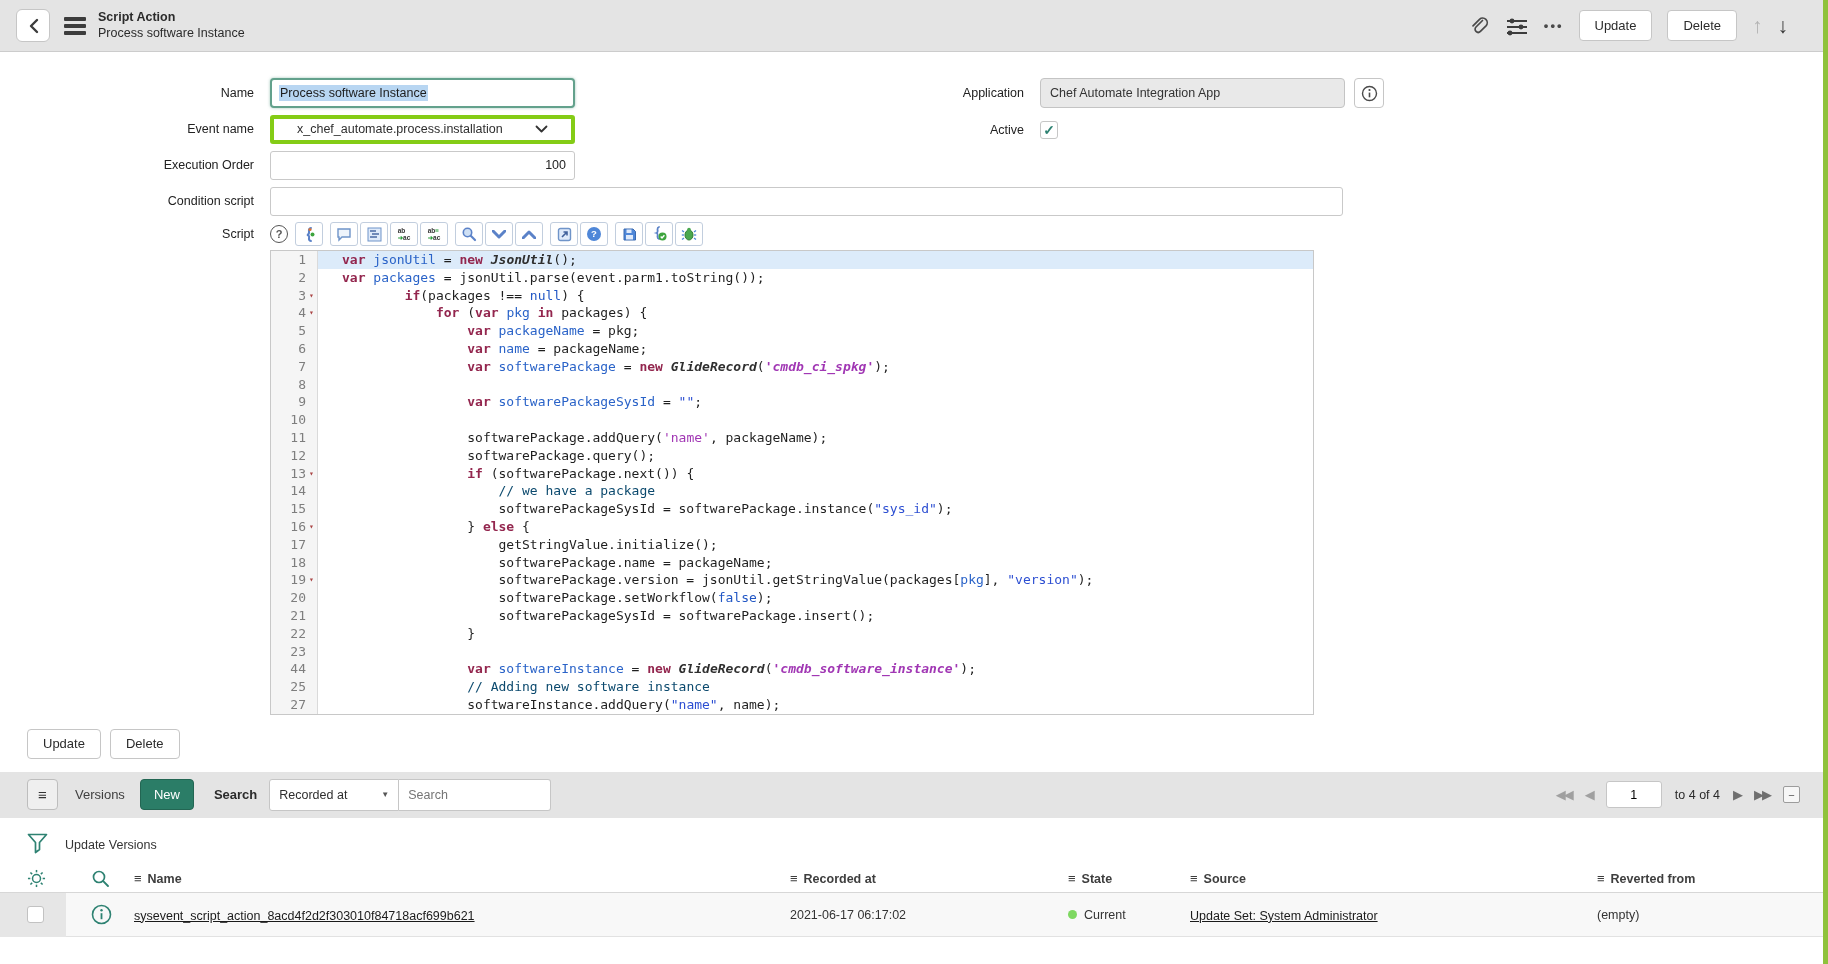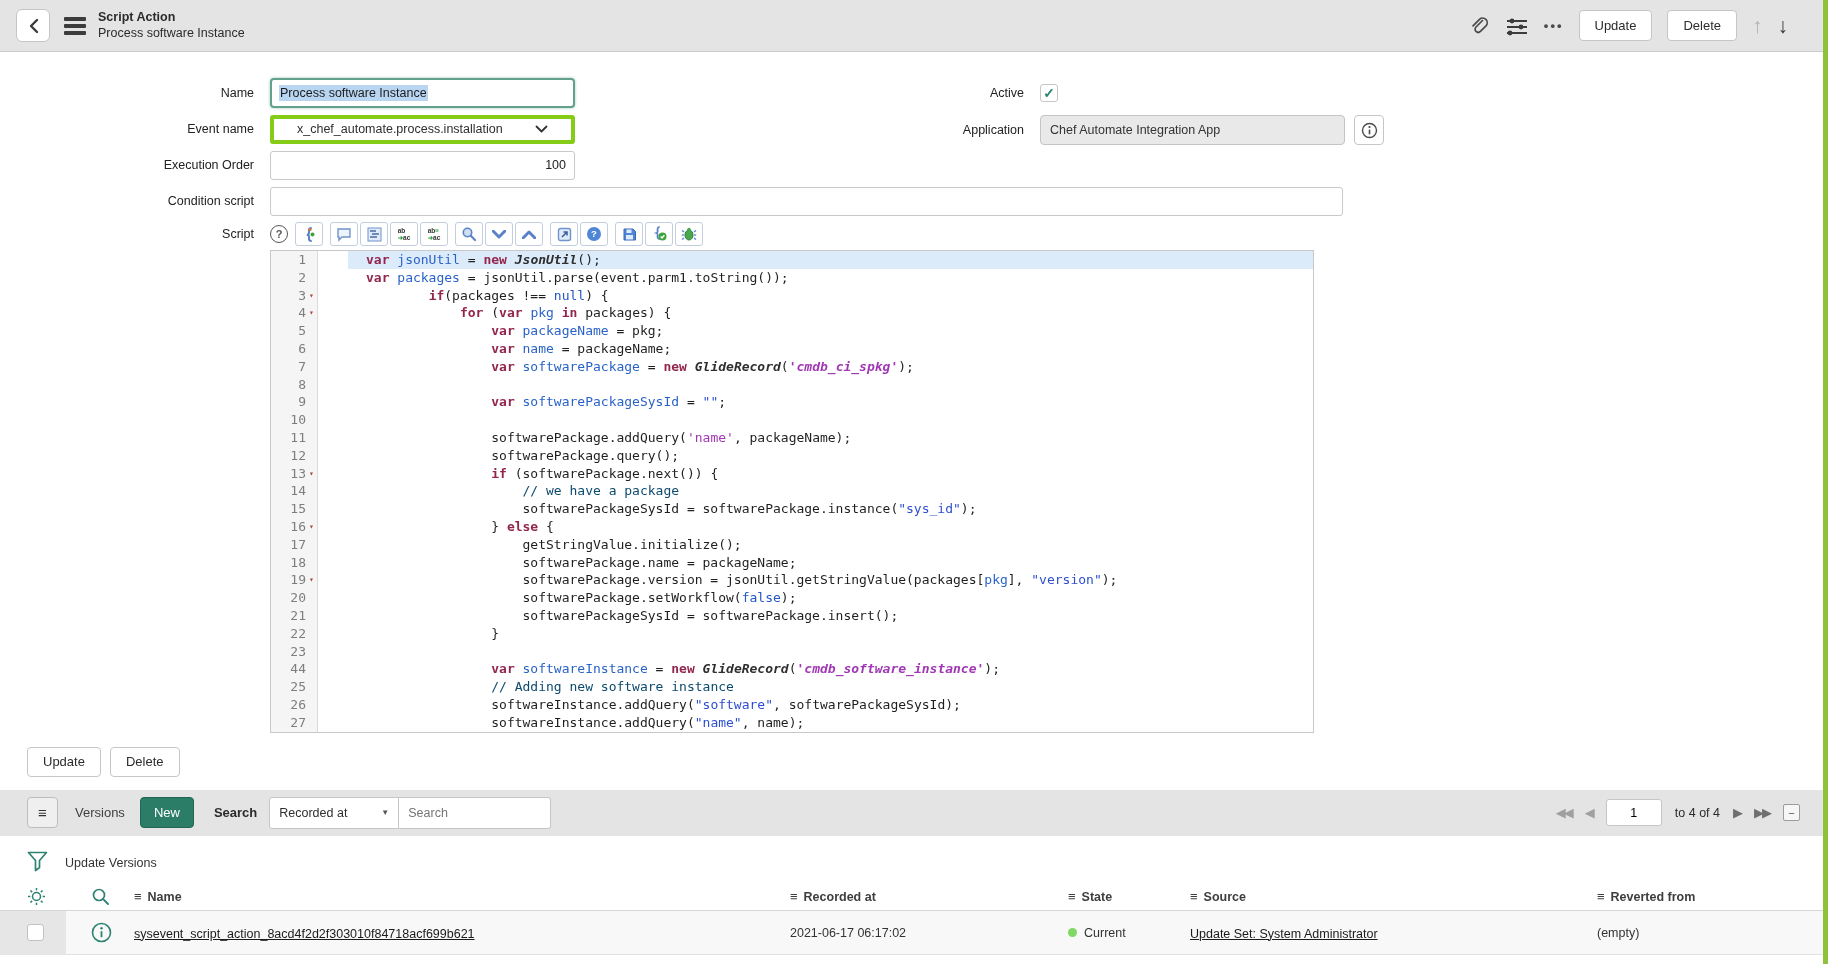--- a/index.html
+++ b/index.html
@@ -51,21 +51,21 @@
   .tb-btn { width:28px; height:24px; background:#fff; border:1px solid #c2cede; border-radius:3px; display:flex; align-items:center; justify-content:center; cursor:pointer; font-size:10px; }
   .tb-txt { font-size:6.5px; font-weight:bold; color:#333; line-height:1.1; text-align:left; }
   .tb-txt em { color:#2e9e3c; font-style:normal; }
 
   
   .editor { width:1044px; border:1px solid #c8c8c8; background:#fff; font-family:"DejaVu Sans Mono", monospace; font-size:13px; line-height:17.8px; }
   .code-row { display:flex; }
   .gut { width:47px; flex:none; background:#f5f5f5; border-right:1px solid #dadada; color:#7e7e7e; display:flex; justify-content:flex-end; align-items:center; cursor:pointer; }
   .gut .num { text-align:right; }
   .gut .fold { width:11px; font-size:8px; color:#aa4444; text-align:center; }
-  .code { flex:1; padding-left:18px; white-space:pre; color:#1f1f1f; cursor:text;margin-left:30px; }
+  .code { flex:1; padding-left:24px; white-space:pre; color:#1f1f1f; cursor:text; }
   .code-row.active .code { background:#dcebfa; }
   .tk-kw { color:#93264e; font-weight:bold; }
   .tk-def { color:#2a63c8; }
   .tk-atm { color:#2257c5; }
   .tk-typ { color:#2f2f2f; font-weight:bold; font-style:italic; }
   .tk-s1 { color:#a137b4; }
   .tk-s1i { color:#a137b4; font-weight:bold; font-style:italic; }
   .tk-s2 { color:#2d4fd2; }
   .tk-com { color:#0c4a6e; }
 
@@ -177,38 +177,38 @@
     <input class="tinput num-input" value="100" style="">
   </div>
 
   <div class="frow">
     <div class="flabel">Condition script</div>
     <input class="tinput wide-input" value="" style="">
   </div>
 
   <div class="right-col">
     <div class="rrow">
-      <div class="rlabel">Active</div>
-      <div class="checkbox">
-        <span>✓</span>
-      </div>
-    </div>
-    <div class="rrow">
       <div class="rlabel">Application</div>
       <div class="ro-field">
         <span>Chef Automate Integration App</span>
       </div>
       <div class="info-btn">
         <svg width="17" height="17" viewBox="0 0 17 17">
           <circle cx="8.5" cy="8.5" r="7" fill="none" stroke="#4a4a4a" stroke-width="1.4"></circle>
           <circle cx="8.5" cy="5" r="1.1" fill="#4a4a4a"></circle>
           <line x1="8.5" y1="7.6" x2="8.5" y2="12.3" stroke="#4a4a4a" stroke-width="1.6"></line>
         </svg>
       </div>
     </div>
+    <div class="rrow">
+      <div class="rlabel">Active</div>
+      <div class="checkbox">
+        <span>✓</span>
+      </div>
+    </div>
   </div>
 
   <div class="frow script-row">
     <div class="flabel" style="padding-top:5px;">Script</div>
     <div class="script-col">
       <div class="toolbar">
         <div class="help-q">?</div>
         <div class="tb-group">
           <div class="tb-btn">
             <svg width="16" height="17" viewBox="0 0 16 17">
@@ -468,27 +468,20 @@
               <span class="fold"></span>
             </div>
             <div class="code"><span class="tk-pl">                </span><span class="tk-kw">var</span><span class="tk-pl"> </span><span class="tk-def">softwareInstance</span><span class="tk-pl"> = </span><span class="tk-kw">new</span><span class="tk-pl"> </span><span class="tk-typ">GlideRecord</span><span class="tk-pl">(</span><span class="tk-s1i">'cmdb_software_instance'</span><span class="tk-pl">);</span></div>
           </div>
           <div class="code-row">
             <div class="gut">
               <span class="num">25</span>
               <span class="fold"></span>
             </div>
             <div class="code"><span class="tk-pl">                </span><span class="tk-com">// Adding new software instance</span></div>
-          </div>
-          <div class="code-row">
-            <div class="gut">
-              <span class="num">26</span>
-              <span class="fold"></span>
-            </div>
-            <div class="code"><span class="tk-pl">                softwareInstance.addQuery(</span><span class="tk-s2">"software"</span><span class="tk-pl">, softwarePackageSysId);</span></div>
           </div>
           <div class="code-row">
             <div class="gut">
               <span class="num">27</span>
               <span class="fold"></span>
             </div>
             <div class="code"><span class="tk-pl">                softwareInstance.addQuery(</span><span class="tk-s2">"name"</span><span class="tk-pl">, name);</span></div>
           </div>
         </div>
     </div>

